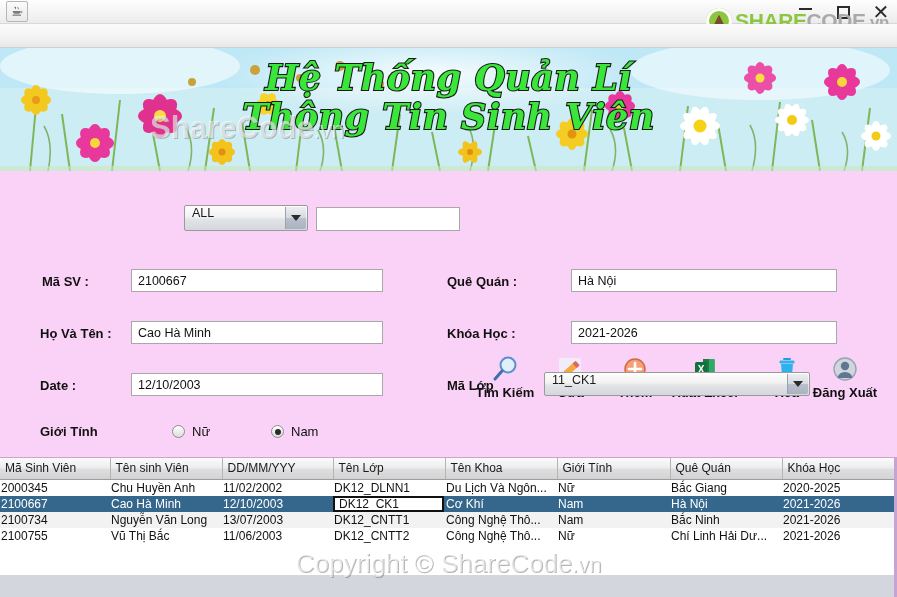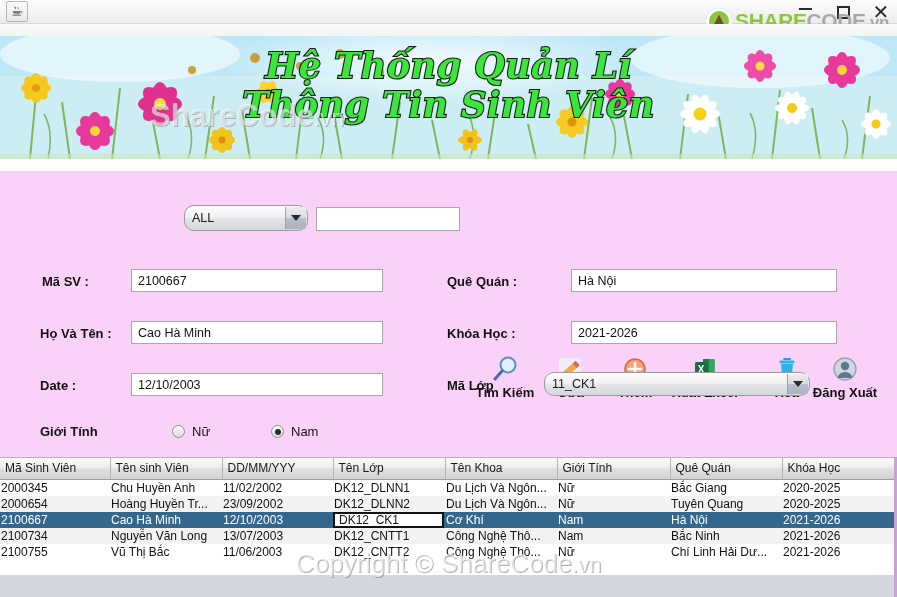--- a/index.html
+++ b/index.html
@@ -71,21 +71,21 @@
     border-bottom: 1px solid #cfcfcf;
   }
   .menu-item {
     position: absolute; left: 8px; top: 0; height: 24px;
     display: flex; align-items: center;
     font-size: 12.5px; color: #1a1a1a; padding: 0 5px; margin-top: 40px;
   }
 
   
   .banner {
-    position: absolute; left: 0; top: 36px; width: 897px; height: 123px;
+    position: absolute; left: 0; top: 48px; width: 897px; height: 123px;
     overflow: hidden;
     background: linear-gradient(to bottom, #b9e6f5 0%, #cdeef8 28%, #dff4f9 48%, #eaf7f1 66%, #e4f2d8 100%);
   }
   .banner svg { position: absolute; left: 0; top: 0; }
   .banner-title {
     position: absolute; left: 0; top: 10px; width: 897px;
     text-align: center; z-index: 5;
     font-family: "DejaVu Serif", serif;
     font-size: 35px; font-style: italic; font-weight: bold;
     color: #39e639; line-height: 1.12;
@@ -105,22 +105,22 @@
   
   .body-pink {
     position: absolute; left: 0; top: 171px; width: 897px; height: 286px;
     background: #fbd2f7;
   }
 
   
   .combo {
     position: absolute;
     background: linear-gradient(to bottom, #fdfdfd 0%, #f2f2f2 45%, #e2e4e7 55%, #d4d7dc 100%);
-    border: 1px solid #9a9a9a; border-radius: 10px;
-    display: flex; align-items: center;
+    border: 1px solid #9a9a9a; border-radius: 2px;
+    display: flex; 
     font-size: 12.5px; color: #1a1a1a;
     padding-left: 7px;
   }
   .combo .arrow-btn {
     position: absolute; right: 1px; top: 1px; bottom: 1px; width: 21px;
     background: linear-gradient(to bottom, #eceef1 0%, #d6dae1 48%, #b9c0cb 52%, #a9b2bf 100%);
     border-left: 1px solid #9aa2ae; border-radius: 0 2px 2px 0;
     display: flex; align-items: center; justify-content: center;
   }
   .tri-down {
@@ -571,30 +571,20 @@
       </thead>
       <tbody>
           <tr class="r-odd">
             <td>2000345</td>
             <td>Chu Huyền Anh</td>
             <td>11/02/2002</td>
             <td>DK12_DLNN1</td>
             <td>Du Lịch Và Ngôn...</td>
             <td>Nữ</td>
             <td>Bắc Giang</td>
-            <td>2020-2025</td>
-          </tr>
-          <tr class="r-even">
-            <td>2000654</td>
-            <td>Hoàng Huyền Tr...</td>
-            <td>23/09/2002</td>
-            <td>DK12_DLNN2</td>
-            <td>Du Lịch Và Ngôn...</td>
-            <td>Nữ</td>
-            <td>Tuyên Quang</td>
             <td>2020-2025</td>
           </tr>
           <tr class="r-sel">
             <td>2100667</td>
             <td>Cao Hà Minh</td>
             <td>12/10/2003</td>
             <td class="cell-edit">
               <div class="editbox">DK12_CK1</div>
             </td>
             <td>Cơ Khí</td>

